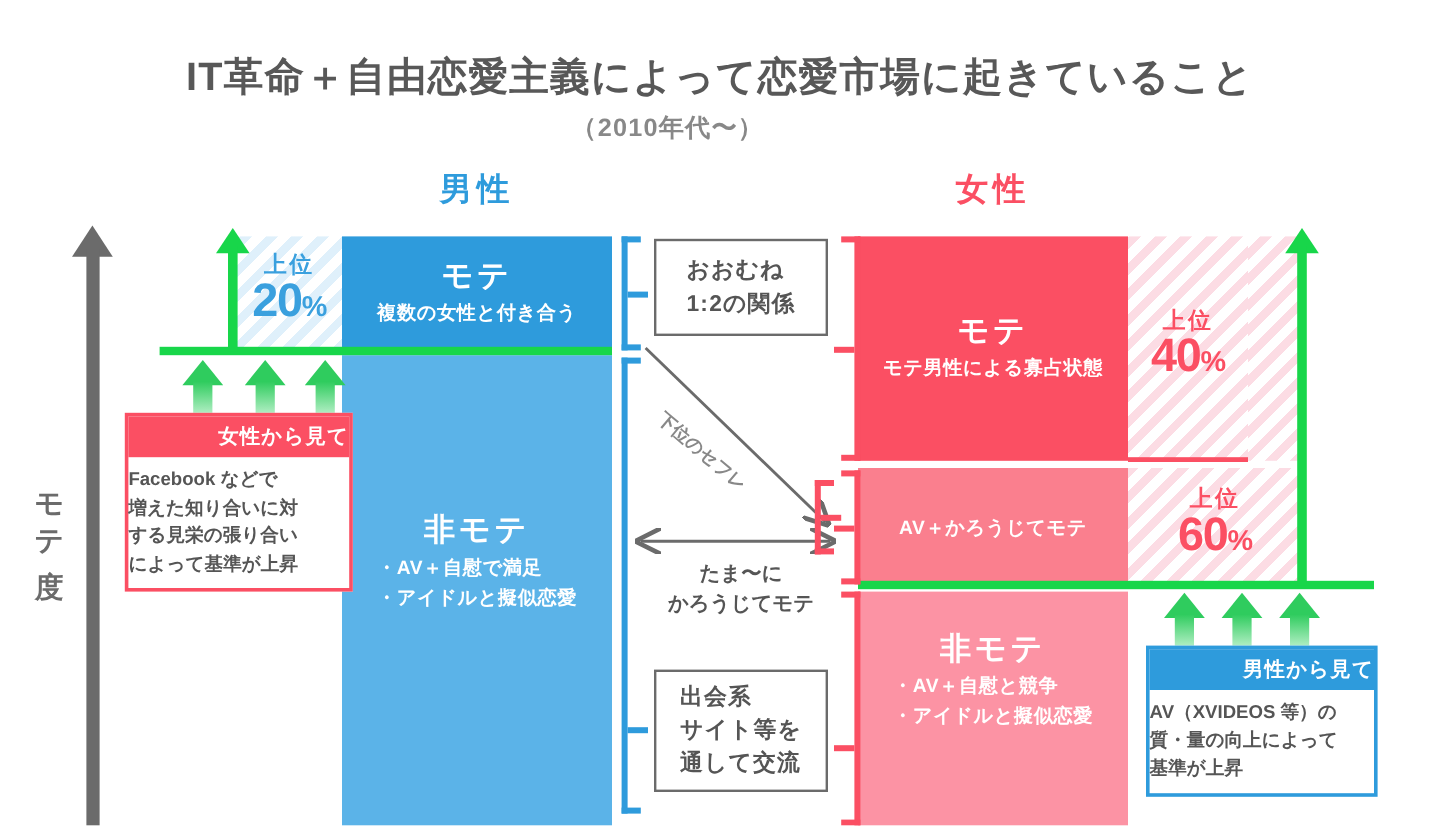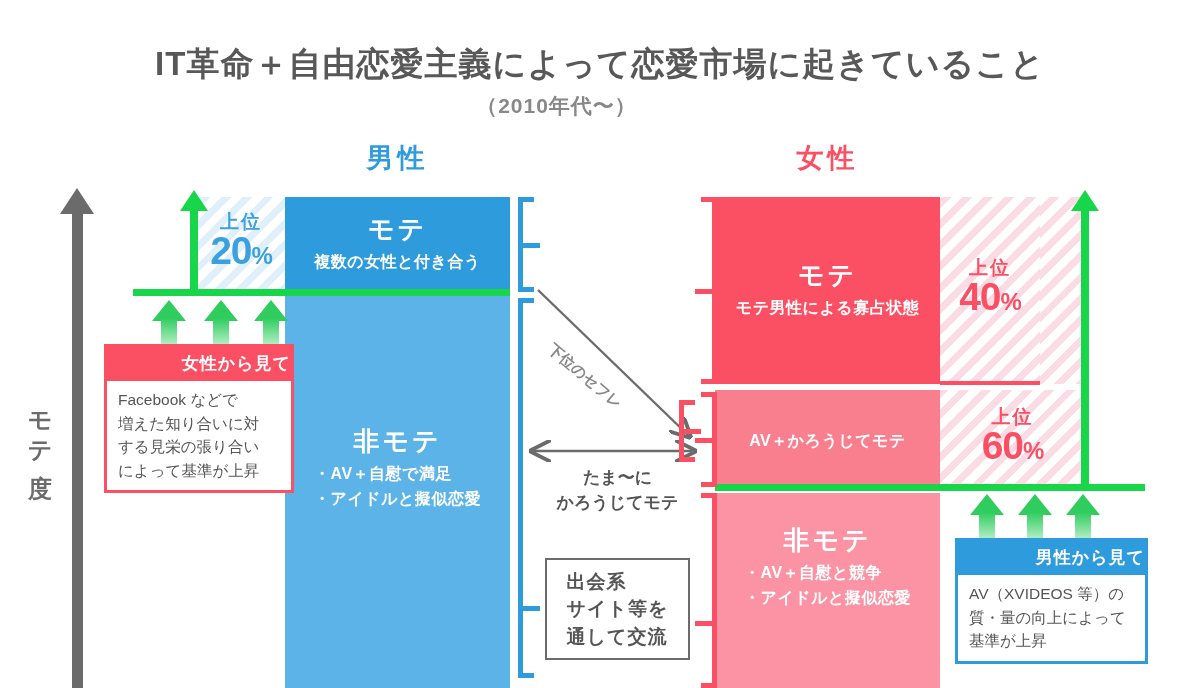--- a/index.html
+++ b/index.html
@@ -117,22 +117,22 @@
     border-bottom: 21px solid #2FCC5E;
   }
 
   
   .callout { position: absolute; border: 3px solid; background: #fff; }
   .callout .c-head {
     font-size: 17px; font-weight: bold; color: #fff; text-align: right;
     padding: 5px 0 6px; letter-spacing: 1px;
   }
   .callout .c-body {
-    font-size: 15.5px; font-weight: normal; color: #555; line-height: 1.52;
-    padding: 7px 8px 8px 11px; letter-spacing: 0px;
+    font-size: 15.5px; font-weight: bold; color: #555; line-height: 1.52;
+    padding: 7px 8px 8px 0; letter-spacing: 0px;
   }
   .callout.red  { left: 104px; top: 344px; width: 190px; border-color: #FB4F63; }
   .callout.red  .c-head { background: #FB4F63; }
   .callout.blue { left: 955px; top: 538px; width: 193px; border-color: #2E9BDC; }
   .callout.blue .c-head { background: #2E9BDC; }
 
   
   .gbox {
     position: absolute; border: 2.5px solid #6b6b6b; background: #fff;
     display: flex; flex-direction: column; align-items: center; justify-content: center;
@@ -249,20 +249,22 @@
       <div class="b"></div>
       <div class="m"></div>
   </div>
   <div class="bracket br-blue br-m-bot">
     <div class="v"></div>
       <div class="t"></div>
       <div class="b"></div>
       <div class="m"></div>
   </div>
 
+  <div class="gbox gbox-ratio" style="white-space:pre-line">おおむね
+1:2の関係</div>
   <div class="diag-label">下位のセフレ</div>
   <div class="mid-caption" style="white-space:pre-line">たま〜に
 かろうじてモテ</div>
   <div class="gbox gbox-site" style="white-space:pre-line">出会系
 サイト等を
 通して交流</div>
 
   <svg id="overlay">
     <defs>
       <marker id="ah" markerWidth="9" markerHeight="9" refX="7" refY="4.5" orient="auto">

